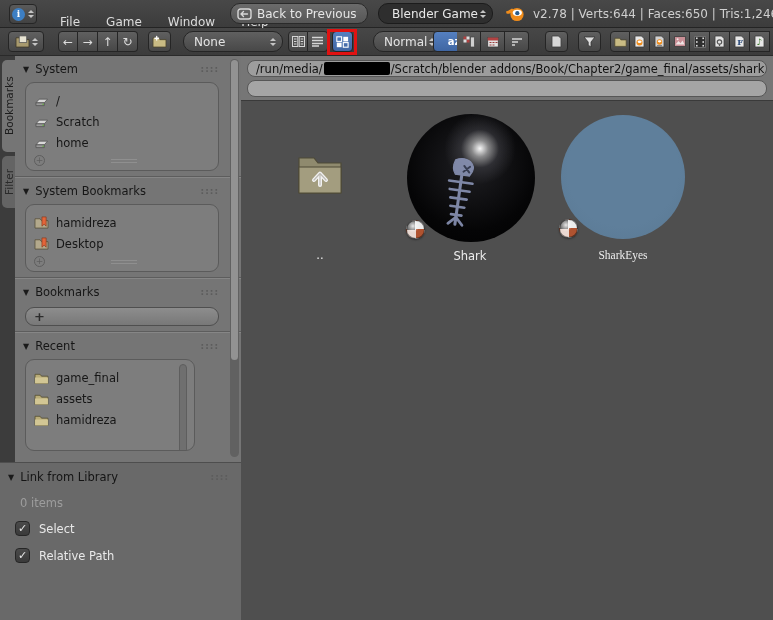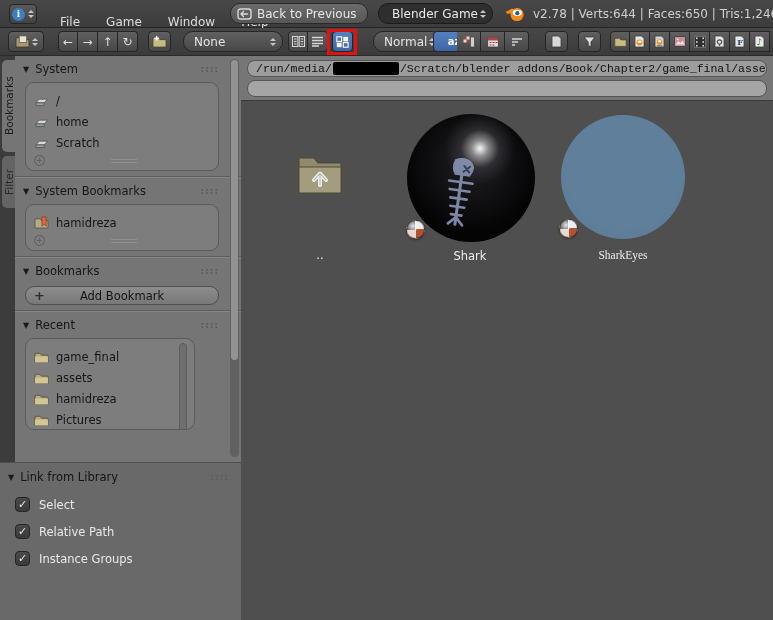--- a/index.html
+++ b/index.html
@@ -101,21 +101,21 @@
   .chk::after { content:"✓"; }
   .chk-lbl { color:#e9e9e9; font-size:11.5px; }
 
   
   .main { position:absolute; left:241px; top:56px; width:532px; height:564px; }
   .main-band { position:absolute; left:0; top:0; width:532px; height:45px; background:#767676;
                border-bottom:1px solid #3a3a3a; }
   .field { position:absolute; left:6px; right:6px; height:17px; border:1px solid #575757; border-radius:8px;
            background:#9d9d9d; color:#101010; font-size:11.5px; display:flex; align-items:center;
            padding:0 8px; overflow:hidden; white-space:nowrap; }
-  .field.path { top:4px;font-family:Liberation Mono, monospace; }
+  .field.path { top:4px; }
   .field.fname { top:24px; background:#a5a5a5; }
   .redact { display:inline-block; width:66px; height:13px; background:#000; border-radius:2px;
             margin:0 1px; vertical-align:middle; flex:0 0 auto; }
   .files { position:absolute; left:0; top:45px; width:532px; height:519px; background:#4f4f4f; }
 
   .entry-label { position:absolute; color:#ededed; font-size:11.5px; text-align:center; width:120px; }
   .parent-icon { position:absolute; left:55px; top:51px; }
   .sphere { position:absolute; border-radius:50%; }
   .sphere.shark { left:166px; top:13px; width:128px; height:128px;
       background:
@@ -353,29 +353,29 @@
         <circle cx="9.8" cy="10" r="0.9" fill="#5fae3a"></circle>
       </svg>
       <span>/</span>
     </div>
     <div class="box-item">
       <svg class="icon-svg" width="15" height="12" viewBox="0 0 16 13">
         <path d="M2 8.5 L5.5 4.5 H14.5 L11 8.5 Z" fill="#d9d9d9" stroke="#4e4e4e" stroke-width="0.8"></path>
         <path d="M2 8.5 H11 V11.5 H2 Z" fill="#9a9a9a" stroke="#4e4e4e" stroke-width="0.8"></path>
         <circle cx="9.8" cy="10" r="0.9" fill="#5fae3a"></circle>
       </svg>
-      <span>home</span>
+      <span>Scratch</span>
     </div>
     <div class="box-item">
       <svg class="icon-svg" width="15" height="12" viewBox="0 0 16 13">
         <path d="M2 8.5 L5.5 4.5 H14.5 L11 8.5 Z" fill="#d9d9d9" stroke="#4e4e4e" stroke-width="0.8"></path>
         <path d="M2 8.5 H11 V11.5 H2 Z" fill="#9a9a9a" stroke="#4e4e4e" stroke-width="0.8"></path>
         <circle cx="9.8" cy="10" r="0.9" fill="#5fae3a"></circle>
       </svg>
-      <span>Scratch</span>
+      <span>home</span>
     </div>
     <div class="box-foot">
       <span class="plus-circle">+</span>
       <span class="handle">
           <i></i>
           <i></i>
         </span>
     </div>
   </div>
 
@@ -387,39 +387,45 @@
     <span class="dots">::::</span>
   </div>
   <div class="box">
     <div class="box-item">
       <svg class="icon-svg" width="15" height="13" viewBox="0 0 16 14">
         <path d="M1 3 h5.5 l1.5 2 H15 v8 H1 Z" fill="#b3a98c" stroke="#59523c" stroke-width="0.9"></path>
         <path d="M8.5 1 h4.5 v10 l-2.2-2.2 L8.5 11 Z" fill="#e4653a" stroke="#8d3d20" stroke-width="0.8"></path>
       </svg>
       <span>hamidreza</span>
     </div>
+    <div class="box-item">
+      <svg class="icon-svg" width="15" height="13" viewBox="0 0 16 14">
+        <path d="M1 3 h5.5 l1.5 2 H15 v8 H1 Z" fill="#b3a98c" stroke="#59523c" stroke-width="0.9"></path>
+        <path d="M8.5 1 h4.5 v10 l-2.2-2.2 L8.5 11 Z" fill="#e4653a" stroke="#8d3d20" stroke-width="0.8"></path>
+      </svg>
+      <span>Desktop</span>
+    </div>
     <div class="box-foot">
       <span class="plus-circle">+</span>
       <span class="handle">
           <i></i>
           <i></i>
         </span>
     </div>
   </div>
 
   <div class="sep"></div>
 
   <div class="panel-hdr">
     <span class="tri">▼</span>
     <span class="title">Bookmarks</span>
     <span class="dots">::::</span>
   </div>
   <div class="add-bookmark">
     <span class="plus">+</span>
-    <span class="lbl">Add Bookmark</span>
   </div>
 
   <div class="sep"></div>
 
   <div class="panel-hdr">
     <span class="tri">▼</span>
     <span class="title">Recent</span>
     <span class="dots">::::</span>
   </div>
   <div class="recent-wrap">
@@ -438,54 +444,44 @@
         </svg>
         <span>assets</span>
       </div>
       <div class="box-item">
         <svg class="icon-svg" width="15" height="12" viewBox="0 0 16 13">
           <path d="M1 2.5 h5.5 l1.5 2 H15 v8 H1 Z" fill="#b9ac78" stroke="#554f33" stroke-width="0.9"></path>
           <path d="M1 6 h14 v6.5 H1 Z" fill="#d2c694"></path>
         </svg>
         <span>hamidreza</span>
       </div>
-      <div class="box-item">
-        <svg class="icon-svg" width="15" height="12" viewBox="0 0 16 13">
-          <path d="M1 2.5 h5.5 l1.5 2 H15 v8 H1 Z" fill="#b9ac78" stroke="#554f33" stroke-width="0.9"></path>
-          <path d="M1 6 h14 v6.5 H1 Z" fill="#d2c694"></path>
-        </svg>
-        <span>Pictures</span>
-      </div>
       <div class="inner-scroll"></div>
 
     </div>
   </div>
 
   <div class="sb-scroll">
     <div class="sb-thumb"></div>
   </div>
 </div>
 
 <div class="op-panel">
   <div class="panel-hdr">
     <span class="tri">▼</span>
     <span class="title">Link from Library</span>
     <span class="dots">::::</span>
   </div>
+  <div class="op-count">0 items</div>
   <div class="chk-row">
     <span class="chk"></span>
     <span class="chk-lbl">Select</span>
   </div>
   <div class="chk-row">
     <span class="chk"></span>
     <span class="chk-lbl">Relative Path</span>
-  </div>
-  <div class="chk-row">
-    <span class="chk"></span>
-    <span class="chk-lbl">Instance Groups</span>
   </div>
 </div>
 
 <div class="main">
   <div class="main-band">
     <div class="field path">
       <span>/run/media/</span>
         <span class="redact"></span>
         <span>/Scratch/blender addons/Book/Chapter2/game_final/assets/shark.blend/Material/</span>
     </div>

